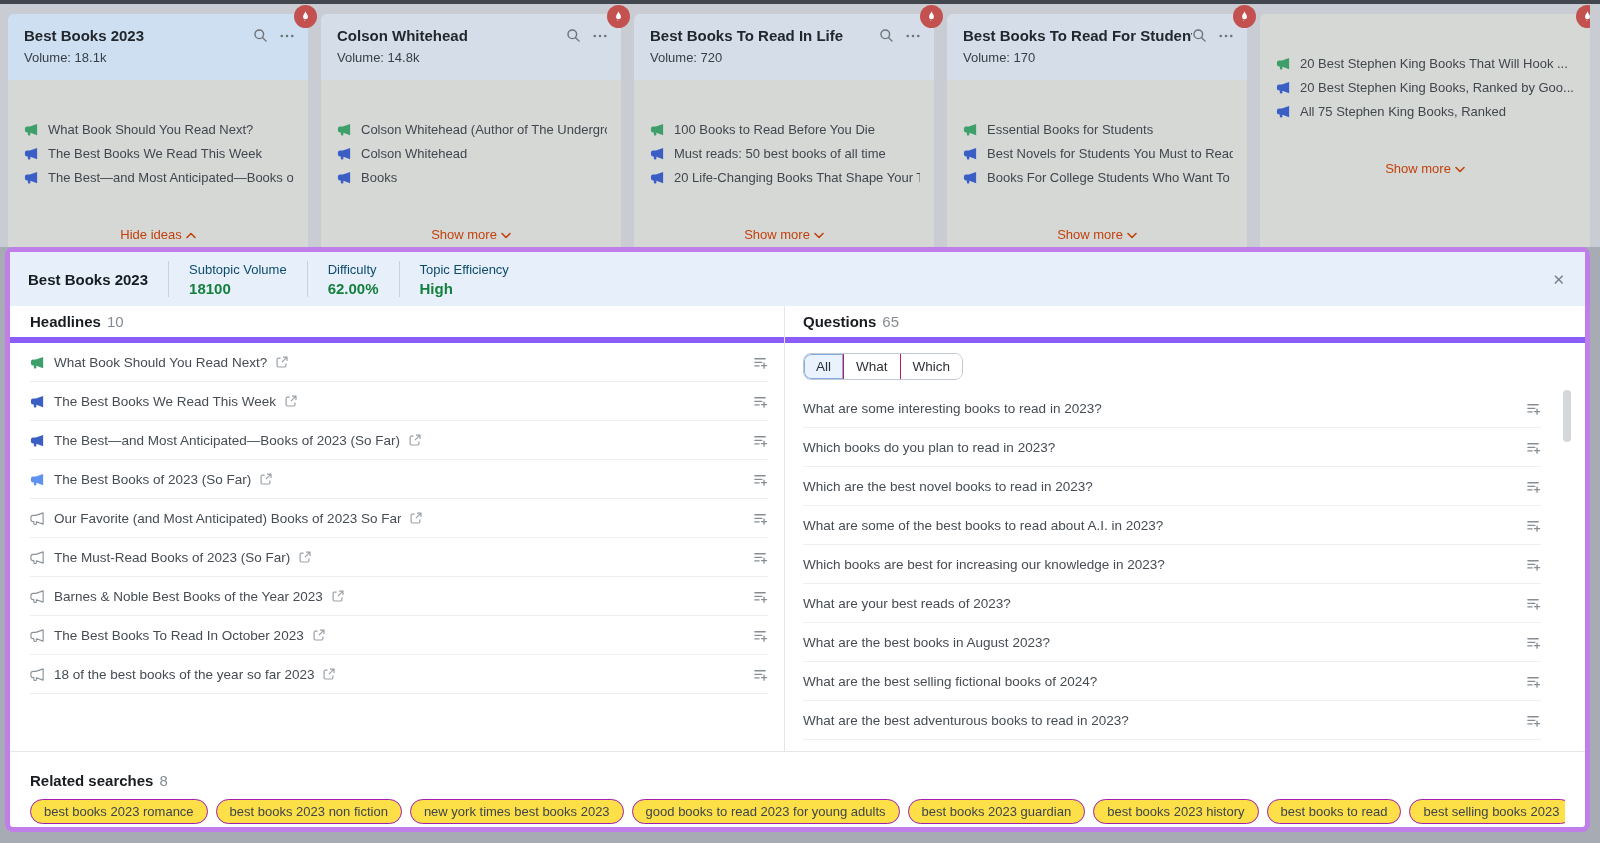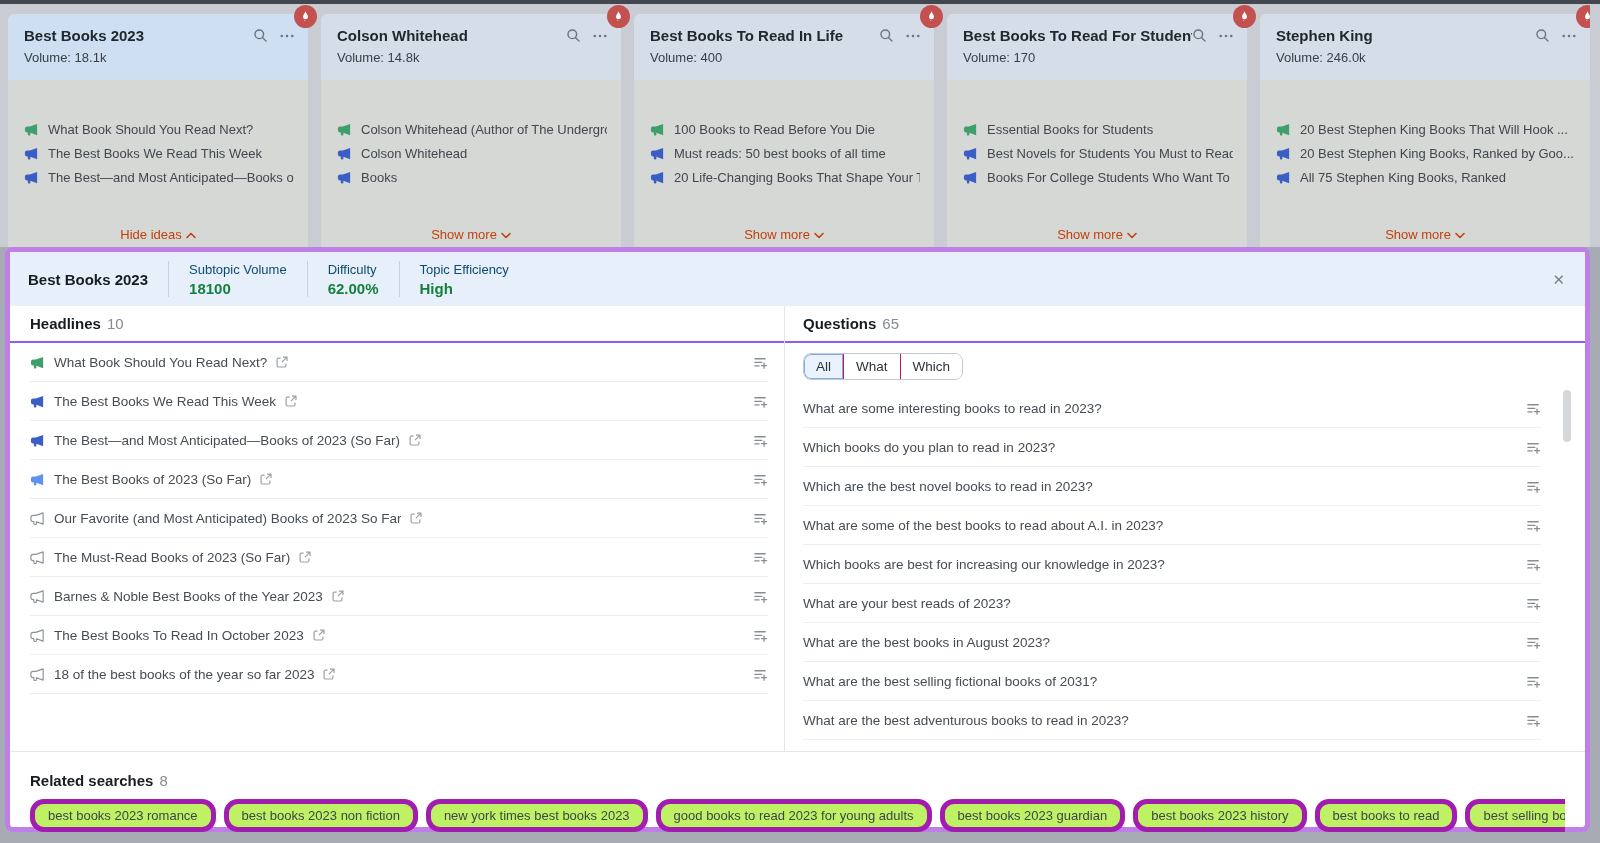--- a/index.html
+++ b/index.html
@@ -42,21 +42,21 @@
   .stat-divider { width:1px; height:36px; background:#c6d4e2; margin:0 20px; }
   .stat { display:flex; flex-direction:column; justify-content:center; gap:3px; }
   .stat-label { font-size:13px; color:#0c4a6e; }
   .stat-value { font-size:15px; font-weight:bold; color:#15803d; }
   .panel-close { margin-left:auto; color:#7b828a; font-size:15px; cursor:pointer; line-height:1; }
 
   .panel-body { display:flex; height:445px; }
   .col-left { width:775px; border-right:1px solid #e4e7ea; }
   .col-right { flex:1; position:relative; }
   .col-head { height:37px; display:flex; align-items:center; gap:6px; padding-left:20px;
-              border-bottom:2px solid #8b5cf6; font-size:15px;text-align:right; }
+              border-bottom:6px solid #8b5cf6; font-size:15px;text-align:right; }
   .col-right .col-head { padding-left:18px; }
   .col-head .name { font-weight:bold; color:#171c21; }
   .col-head .count { color:#858b92; }
   .rows { padding:0 16px 0 20px; }
   .col-right .rows { padding:0 44px 0 18px; }
   .hl-row, .q-row { height:39px; display:flex; align-items:center; gap:9px;
                     border-bottom:1px solid #eceef0; font-size:13.5px; color:#454c53; }
   .hl-row .txt, .q-row .txt { white-space:nowrap; overflow:hidden; }
   .ext { color:#9ba1a8; display:inline-flex; }
   .add { margin-left:auto; color:#868d94; display:inline-flex; cursor:pointer; }
@@ -71,22 +71,22 @@
   .seg.selected { background:#e9f2fd; box-shadow:inset 0 0 0 1px #84abe4; border-radius:7px 0 0 7px; }
 
   .scroll-thumb { position:absolute; top:84px; right:14px; width:8px; height:52px;
                   background:#d5d8db; border-radius:4px; }
 
   .related { border-top:1px solid #e4e7ea; padding:20px 20px 0; }
   .related-head { display:flex; align-items:center; gap:6px; font-size:15px; }
   .related-head .name { font-weight:bold; color:#171c21; }
   .related-head .count { color:#858b92; }
   .pills { display:flex; gap:8px; margin-top:10px; flex-wrap:nowrap; overflow:hidden; }
-  .pill { border:5px solid #a21caf; border-radius:14px; padding:4px 13px; font-size:13px;
-          color:#3e454c; background:#bef264; white-space:nowrap; cursor:pointer; }
+  .pill { border:1px solid #a21caf; border-radius:14px; padding:4px 13px; font-size:13px;
+          color:#3e454c; background:#fde047; white-space:nowrap; cursor:pointer; }
 </style>
 </head>
 <body>
 
 <div class="top-edge"></div>
 
 <div class="cards-area">
   <div class="cards-clip">
     <div class="cards-row" id="cards-row">
         <div class="card selected">
@@ -235,21 +235,21 @@
                 </span>
           <span class="icon">
                   <svg width="14" height="4" viewBox="0 0 16 4" xmlns="http://www.w3.org/2000/svg">
                     <circle cx="2" cy="2" r="1.5" fill="currentColor"></circle>
                     <circle cx="8" cy="2" r="1.5" fill="currentColor"></circle>
                     <circle cx="14" cy="2" r="1.5" fill="currentColor"></circle>
                   </svg>
                 </span>
         </div>
       </div>
-      <div class="card-volume">Volume: 400</div>
+      <div class="card-volume">Volume: 720</div>
     </div>
     <div class="card-body">
       <div class="card-hls">
               <div class="card-hl">
     <span class="icon mega mega-green">
                   <svg width="15" height="15" viewBox="0 0 16 16" xmlns="http://www.w3.org/2000/svg">
                     <path d="M14 2 L6.2 4.7 H3.3 A2.3 2.3 0 0 0 1 7 v2 a2.3 2.3 0 0 0 2.3 2.3 H4.1 v2.1 a1 1 0 0 0 1 1 h.7 a1 1 0 0 0 1-1 v-2 L14 14 Z" fill="currentColor"></path>
                   </svg>
                 </span>
     <span class="txt">100 Books to Read Before You Die</span>
@@ -341,41 +341,20 @@
       </div>
     </div>
   </div>
         <div class="card last">
     <div class="badge">
       <span class="icon">
               <svg width="13" height="13" viewBox="0 0 16 16" xmlns="http://www.w3.org/2000/svg">
                 <path d="M8 1.6 C8.7 4.2 11 5.7 11 8.5 a3 3 0 1 1 -6 0 C5 5.7 7.3 4.2 8 1.6 Z M8 13.6 c-1 0-1.8-.6-2.1-1.5" fill="#ffffff"></path>
               </svg>
             </span>
-    </div>
-    <div class="card-head">
-      <div class="card-title-row">
-        <div class="card-title">Stephen King</div>
-        <div class="card-actions">
-          <span class="icon">
-                  <svg width="15" height="15" viewBox="0 0 16 16" xmlns="http://www.w3.org/2000/svg">
-                    <circle cx="6.7" cy="6.7" r="4.6" fill="none" stroke="currentColor" stroke-width="1.5"></circle>
-                    <path d="M10.3 10.3 L14 14" stroke="currentColor" stroke-width="1.5" stroke-linecap="round"></path>
-                  </svg>
-                </span>
-          <span class="icon">
-                  <svg width="14" height="4" viewBox="0 0 16 4" xmlns="http://www.w3.org/2000/svg">
-                    <circle cx="2" cy="2" r="1.5" fill="currentColor"></circle>
-                    <circle cx="8" cy="2" r="1.5" fill="currentColor"></circle>
-                    <circle cx="14" cy="2" r="1.5" fill="currentColor"></circle>
-                  </svg>
-                </span>
-        </div>
-      </div>
-      <div class="card-volume">Volume: 246.0k</div>
     </div>
     <div class="card-body">
       <div class="card-hls">
               <div class="card-hl">
     <span class="icon mega mega-green">
                   <svg width="15" height="15" viewBox="0 0 16 16" xmlns="http://www.w3.org/2000/svg">
                     <path d="M14 2 L6.2 4.7 H3.3 A2.3 2.3 0 0 0 1 7 v2 a2.3 2.3 0 0 0 2.3 2.3 H4.1 v2.1 a1 1 0 0 0 1 1 h.7 a1 1 0 0 0 1-1 v-2 L14 14 Z" fill="currentColor"></path>
                   </svg>
                 </span>
     <span class="txt">20 Best Stephen King Books That Will Hook ...</span>
@@ -694,21 +673,21 @@
             <div class="q-row">
     <span class="txt">What are the best books in August 2023?</span>
     <span class="add icon">
                 <svg width="15" height="15" viewBox="0 0 16 16" xmlns="http://www.w3.org/2000/svg">
                   <path d="M2 4 h11 M2 7.8 h7.5 M2 11.6 h4.5" stroke="currentColor" stroke-width="1.4" stroke-linecap="round"></path>
                   <path d="M11.8 8.6 v5.4 M9.1 11.3 h5.4" stroke="currentColor" stroke-width="1.4" stroke-linecap="round"></path>
                 </svg>
               </span>
   </div>
             <div class="q-row">
-    <span class="txt">What are the best selling fictional books of 2031?</span>
+    <span class="txt">What are the best selling fictional books of 2024?</span>
     <span class="add icon">
                 <svg width="15" height="15" viewBox="0 0 16 16" xmlns="http://www.w3.org/2000/svg">
                   <path d="M2 4 h11 M2 7.8 h7.5 M2 11.6 h4.5" stroke="currentColor" stroke-width="1.4" stroke-linecap="round"></path>
                   <path d="M11.8 8.6 v5.4 M9.1 11.3 h5.4" stroke="currentColor" stroke-width="1.4" stroke-linecap="round"></path>
                 </svg>
               </span>
   </div>
             <div class="q-row">
     <span class="txt">What are the best adventurous books to read in 2023?</span>
     <span class="add icon">

